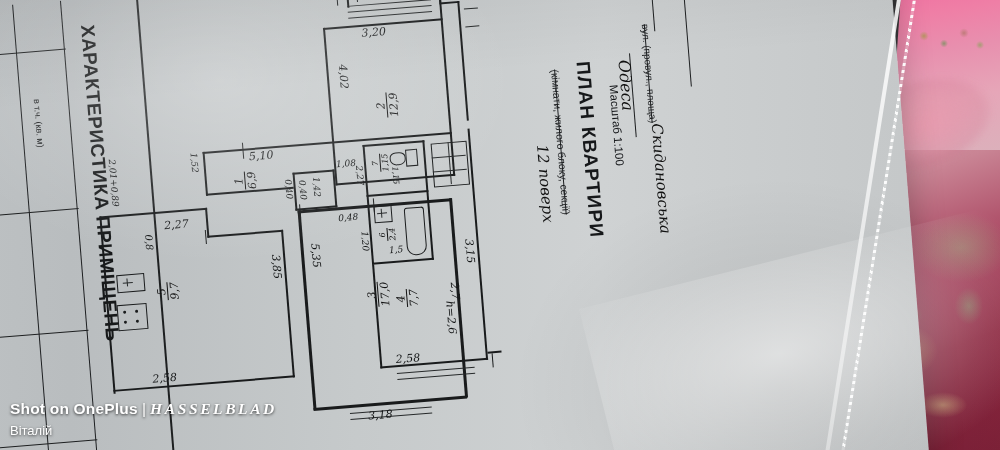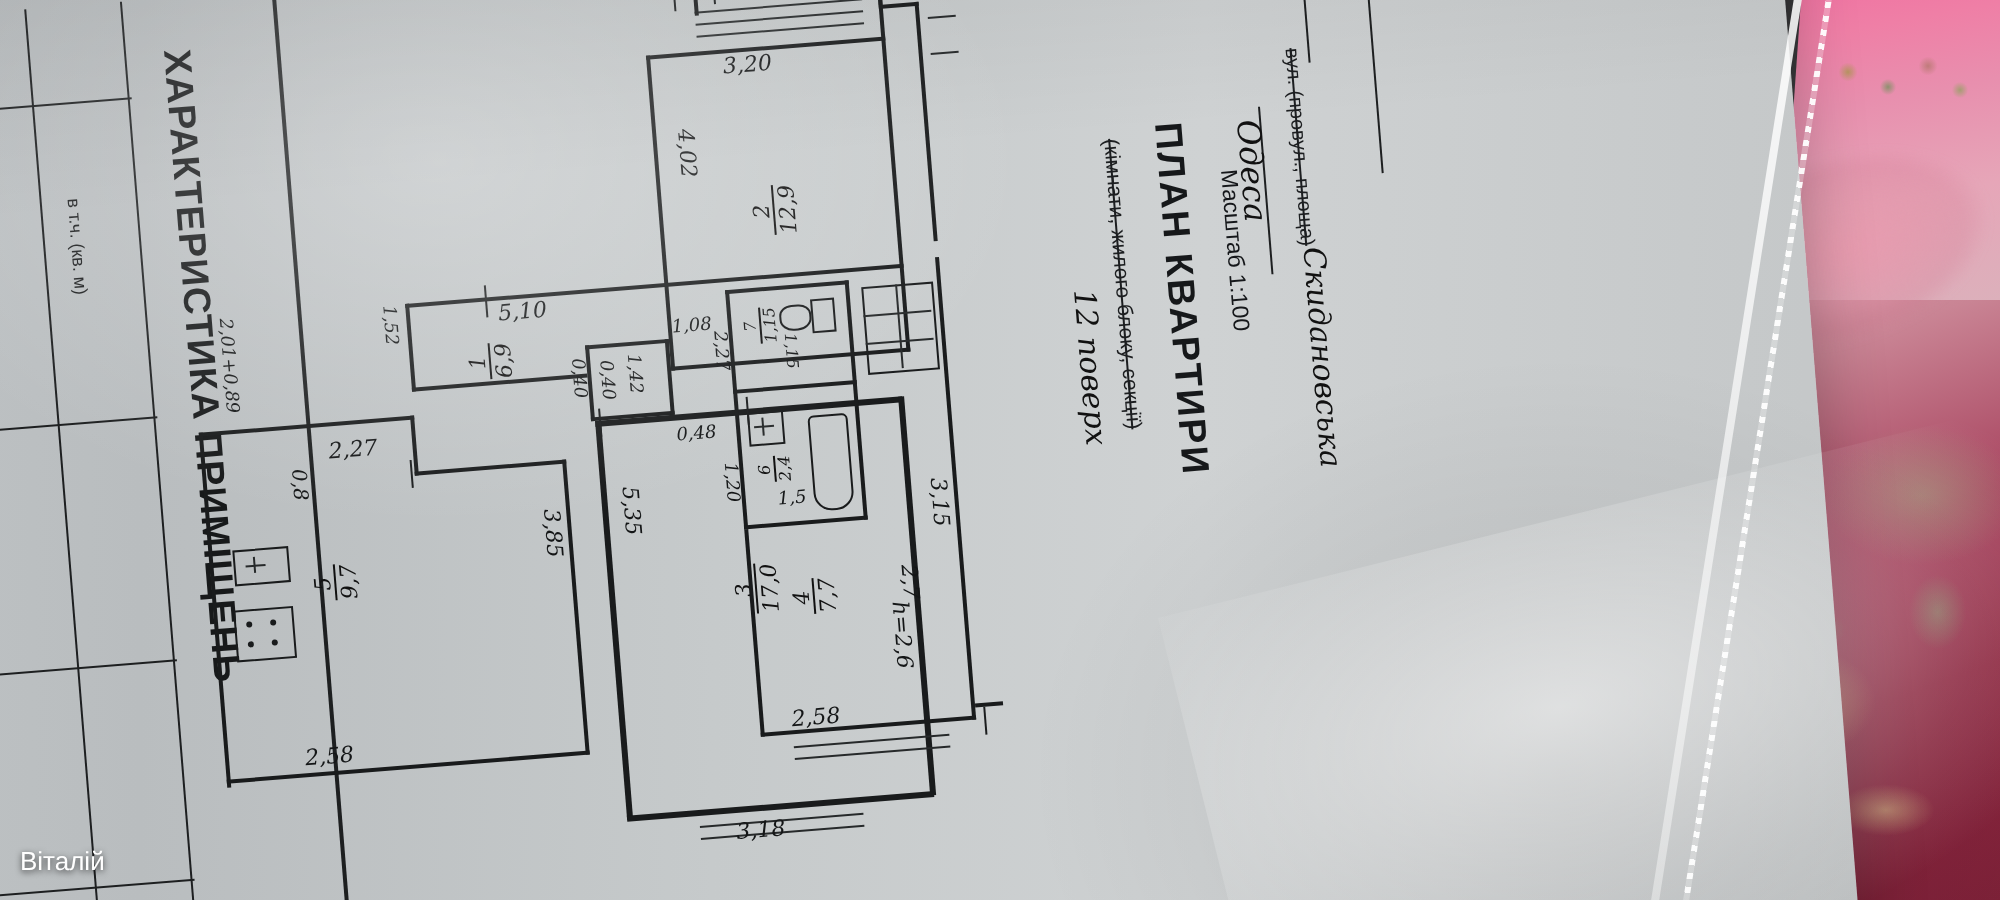--- a/index.html
+++ b/index.html
@@ -372,15 +372,18 @@
       <div class="tick" style="left:16px;top:258px;height:14px;"></div>
     </div>
   </div>
 
   <div class="paper-shade"></div>
 
   <div class="sleeve-seam" style="left:900px;top:-20px;"></div>
   <div class="bead-line" style="left:916px;top:-20px;"></div>
   <div class="glare"></div>
 
+  <div class="wm">
+    <span>Shot on OnePlus</span><span class="sep">|</span><span class="hb">HASSELBLAD</span>
+  </div>
   <div class="wm2">Віталій</div>
 
 </div>
 
 </body></html>

